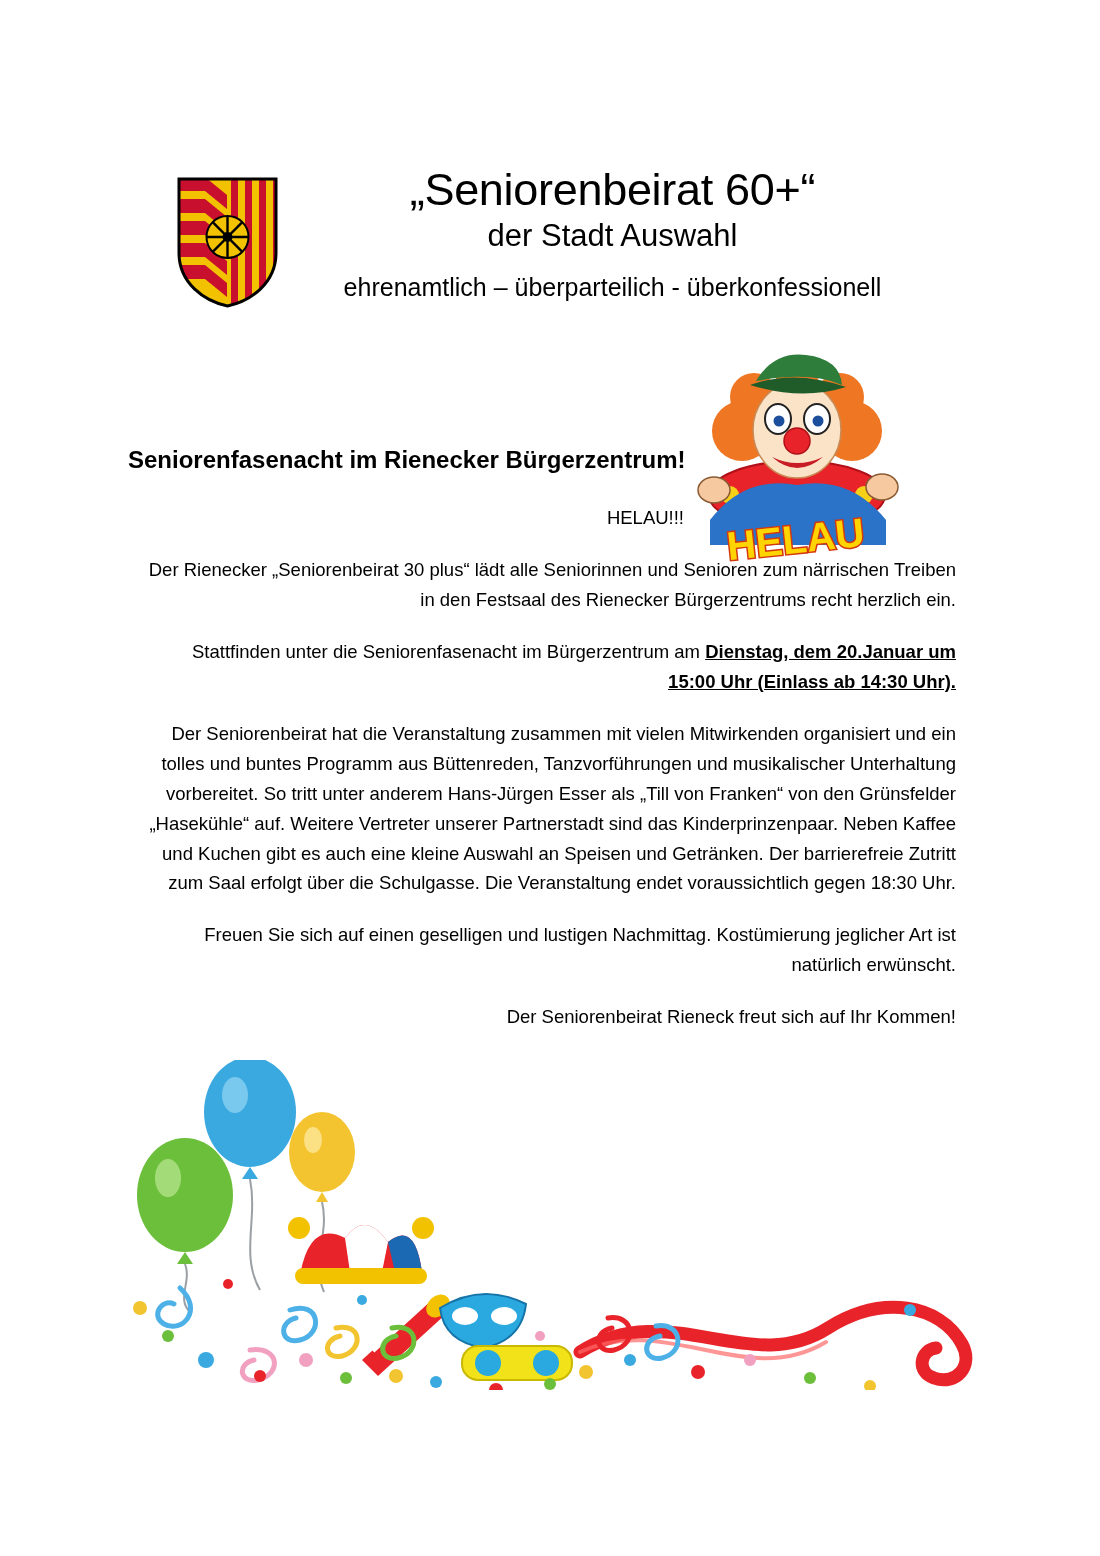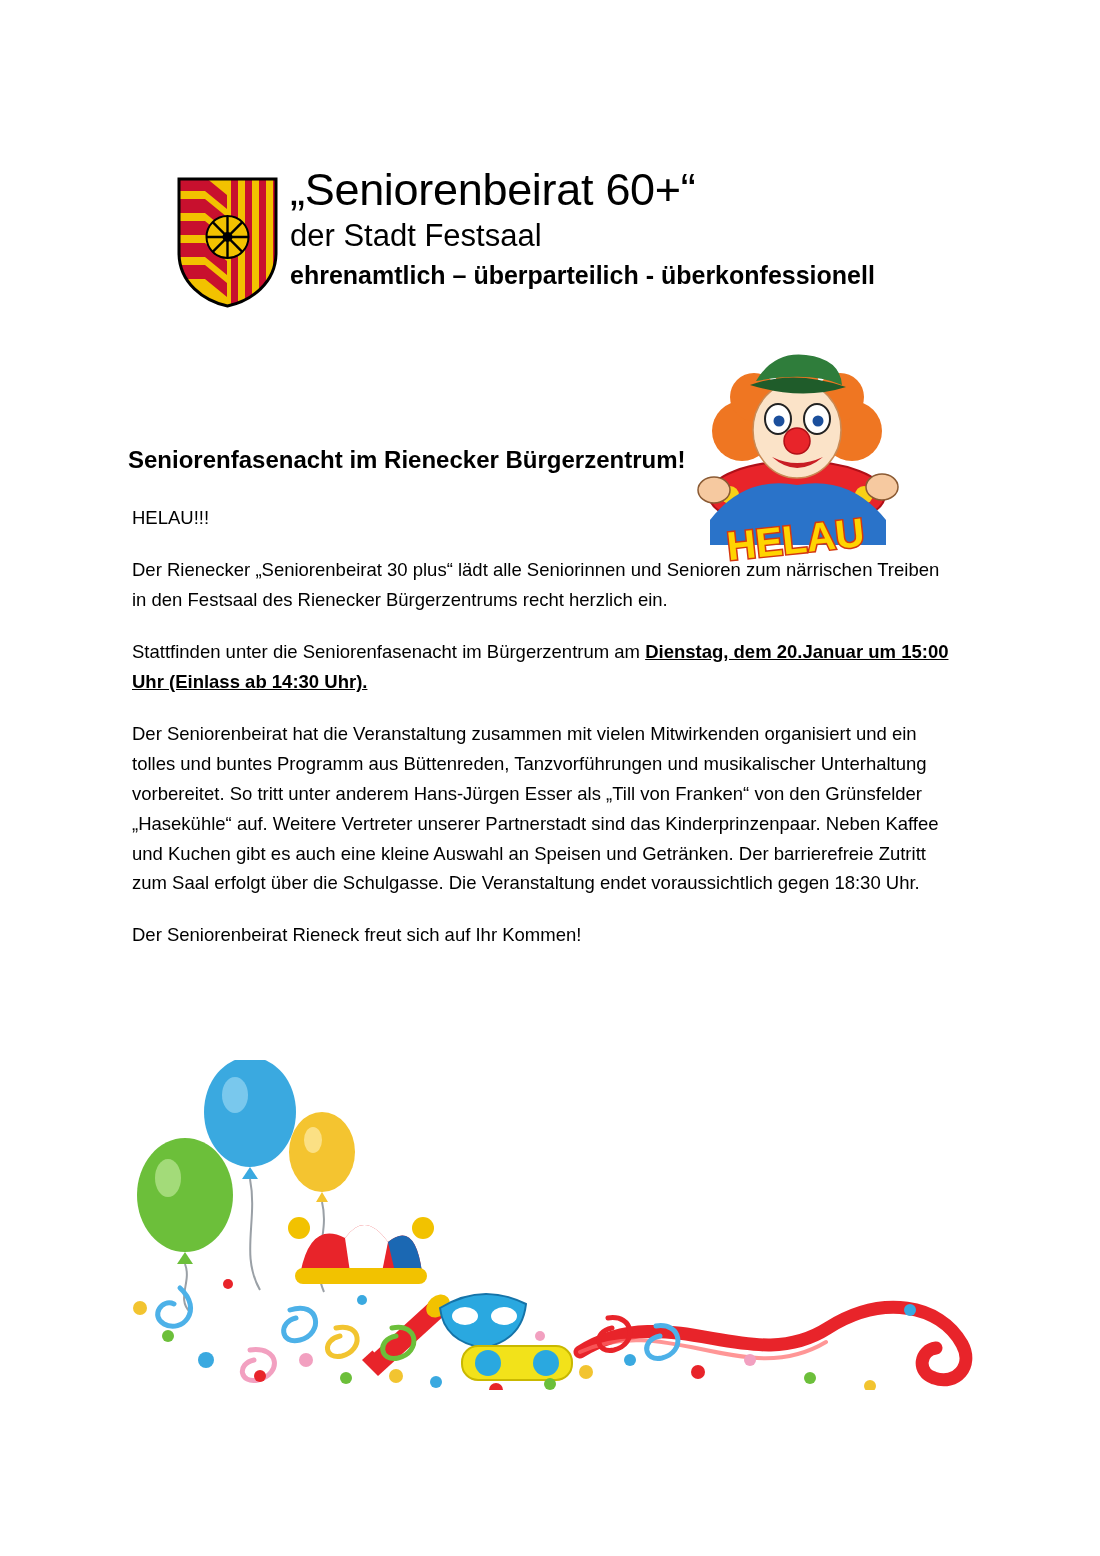--- a/index.html
+++ b/index.html
@@ -27,41 +27,41 @@
     align-items: flex-start;
   }
   .crest {
     width: 105px;
     height: 135px;
     flex: 0 0 auto;
     margin-top: 10px;
   }
   .header-text {
     flex: 1 1 auto;
-    text-align: left;
+    text-align: center;
     padding-left: 10px;
   }
   .org-title {
     font-size: 45px;
     line-height: 1.12;
     font-weight: 400;
     letter-spacing: -0.3px;
     white-space: nowrap;
   }
   .org-sub1 {
     font-size: 31px;
     line-height: 1.25;
     font-weight: 400;
     margin-top: 2px;
   }
   .org-sub2 {
     font-size: 25px;
     line-height: 1.25;
-    font-weight: 700;
-    margin-top: 4px;
+    font-weight: 400;
+    margin-top: 16px;
     white-space: nowrap;
   }
 
   
   .clown-wrap {
     position: absolute;
     top: 345px;
     left: 690px;
     width: 215px;
     height: 230px;
@@ -76,22 +76,22 @@
   }
   .lead {
     font-size: 24px;
     font-weight: bold;
     line-height: 1.45;
     margin: 0 0 25px 0;
   }
   p.para {
     font-size: 18.5px;
     line-height: 1.62;
-    margin: 0 0 22px 4px;
-    text-align: left;
+    margin: 0 0 22px 16px;
+    text-align: right;
   }
   p.short { width: 540px; }
   .u-bold {
     font-weight: bold;
     text-decoration: underline;
   }
 
   
   .bottom-art {
     position: absolute;
@@ -142,21 +142,21 @@
           <line x1="37.7" y1="76.8" x2="67.3" y2="47.2"></line>
         </g>
       </g>
 
       <path d="M4,4 H101 V78 C101,108 76,126 52.5,131 C29,126 4,108 4,78 Z" fill="none" stroke="#000" stroke-width="3"></path>
     </svg>
   </div>
 
   <div class="header-text">
     <div class="org-title">„Seniorenbeirat 60+“</div>
-    <div class="org-sub1">der Stadt Festsaal</div>
+    <div class="org-sub1">der Stadt Auswahl</div>
     <div class="org-sub2">ehrenamtlich – überparteilich - überkonfessionell</div>
   </div>
 </div>
 
 <div class="clown-wrap">
   <svg viewBox="0 0 215 230" width="215" height="230" aria-hidden="true">
 
     <ellipse cx="107" cy="150" rx="88" ry="34" fill="#e8242a"></ellipse>
     <ellipse cx="107" cy="150" rx="88" ry="34" fill="none" stroke="#b01018" stroke-width="2"></ellipse>
     <g fill="#f7d117">
@@ -206,20 +206,21 @@
 
   <p class="para short">HELAU!!!</p>
 
 
   <p class="para">Der Rienecker „Seniorenbeirat 30 plus“ lädt alle Seniorinnen und Senioren zum närrischen Treiben in den Festsaal des Rienecker Bürgerzentrums recht herzlich ein.</p>
 
   <p class="para"><span>Stattfinden unter die Seniorenfasenacht im Bürgerzentrum am </span><span class="u-bold">Dienstag, dem 20.Januar um 15:00 Uhr (Einlass ab 14:30 Uhr).</span></p>
 
   <p class="para">Der Seniorenbeirat hat die Veranstaltung zusammen mit vielen Mitwirkenden organisiert und ein tolles und buntes Programm aus Büttenreden, Tanzvorführungen und musikalischer Unterhaltung vorbereitet. So tritt unter anderem Hans-Jürgen Esser als „Till von Franken“ von den Grünsfelder „Hasekühle“ auf. Weitere Vertreter unserer Partnerstadt sind das Kinderprinzenpaar. Neben Kaffee und Kuchen gibt es auch eine kleine Auswahl an Speisen und Getränken. Der barrierefreie Zutritt zum Saal erfolgt über die Schulgasse. Die Veranstaltung endet voraussichtlich gegen 18:30 Uhr.</p>
 
+  <p class="para">Freuen Sie sich auf einen geselligen und lustigen Nachmittag. Kostümierung jeglicher Art ist natürlich erwünscht.</p>
 
   <p class="para">Der Seniorenbeirat Rieneck freut sich auf Ihr Kommen!</p>
 </div>
 
 <div class="bottom-art">
   <svg viewBox="0 0 870 330" width="870" height="330" aria-hidden="true">
 
     <g>
       <ellipse cx="140" cy="52" rx="46" ry="55" fill="#3aa9e0"></ellipse>
       <path d="M140,107 l-8,12 l16,0 z" fill="#3aa9e0"></path>

